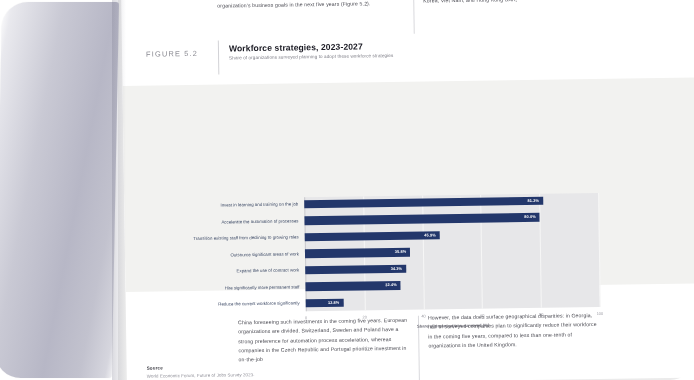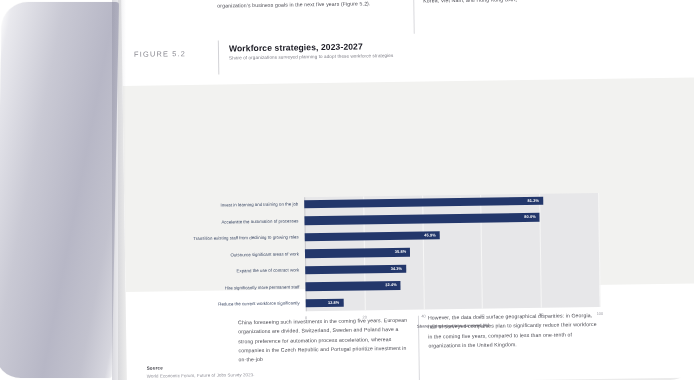--- a/index.html
+++ b/index.html
@@ -77,21 +77,21 @@
     position:absolute;
     left:0;top:96px;
     width:580px;height:206px;
     background:#f2f2f0;
   }
 
   #fig-header{
     position:absolute;left:0;top:52px;width:580px;height:36px;
   }
   #fig-number{
-    position:absolute;left:12px;top:8px;
+    position:absolute;left:24px;top:8px;
     font-size:7.4px;letter-spacing:.16em;color:#8a8a92;
     font-weight:400;
   }
   #fig-divider{
     position:absolute;left:96px;top:0px;width:1px;height:34px;background:#d2d2d6;
   }
   #fig-title{
     position:absolute;left:107px;top:3px;
     font-size:8.6px;font-weight:bold;color:#1b1b24;letter-spacing:.01em;
   }

